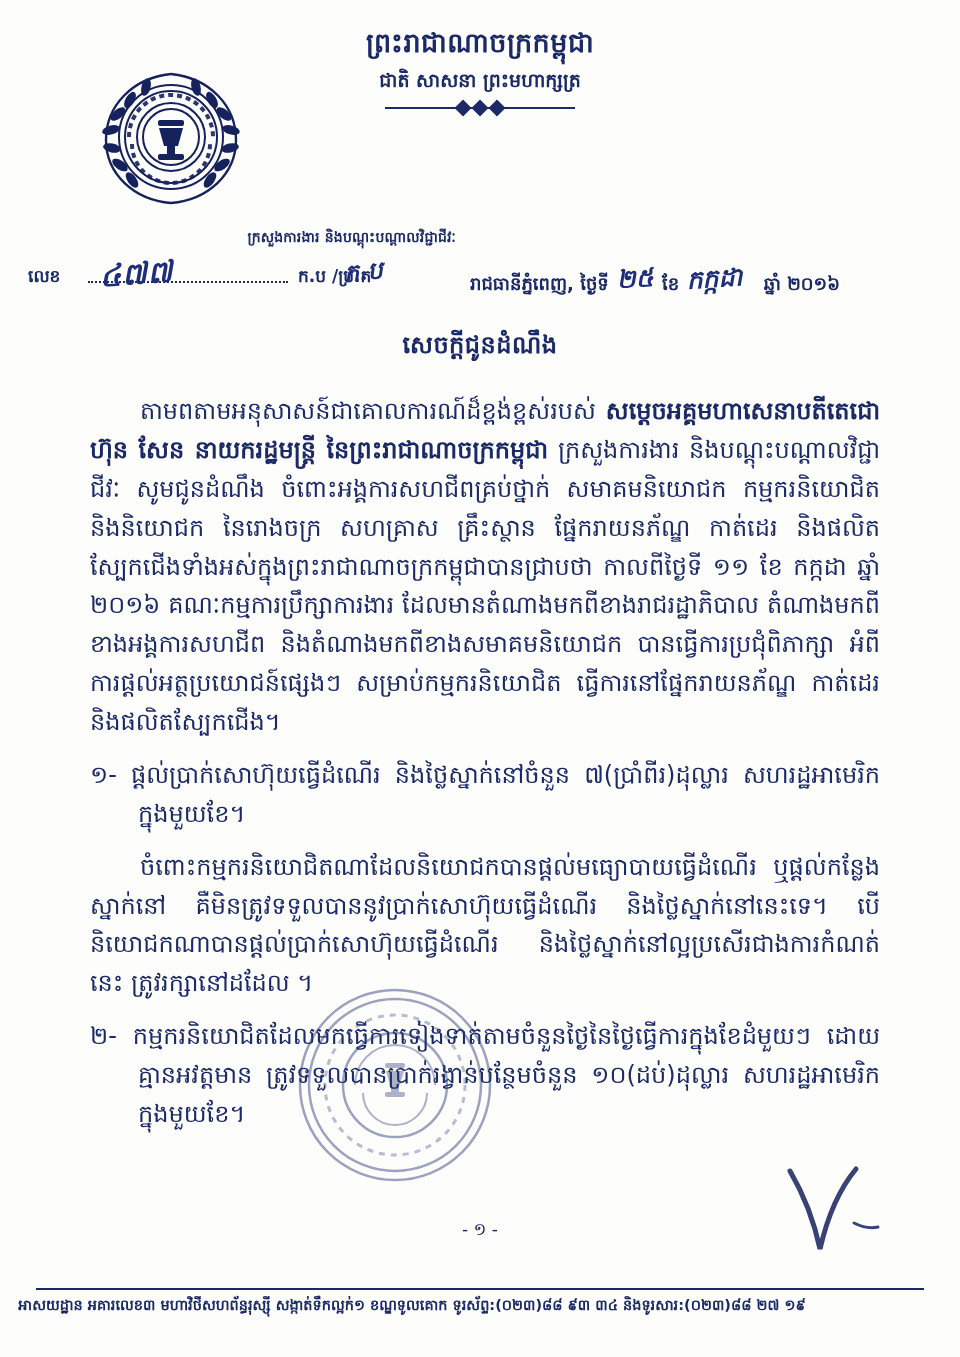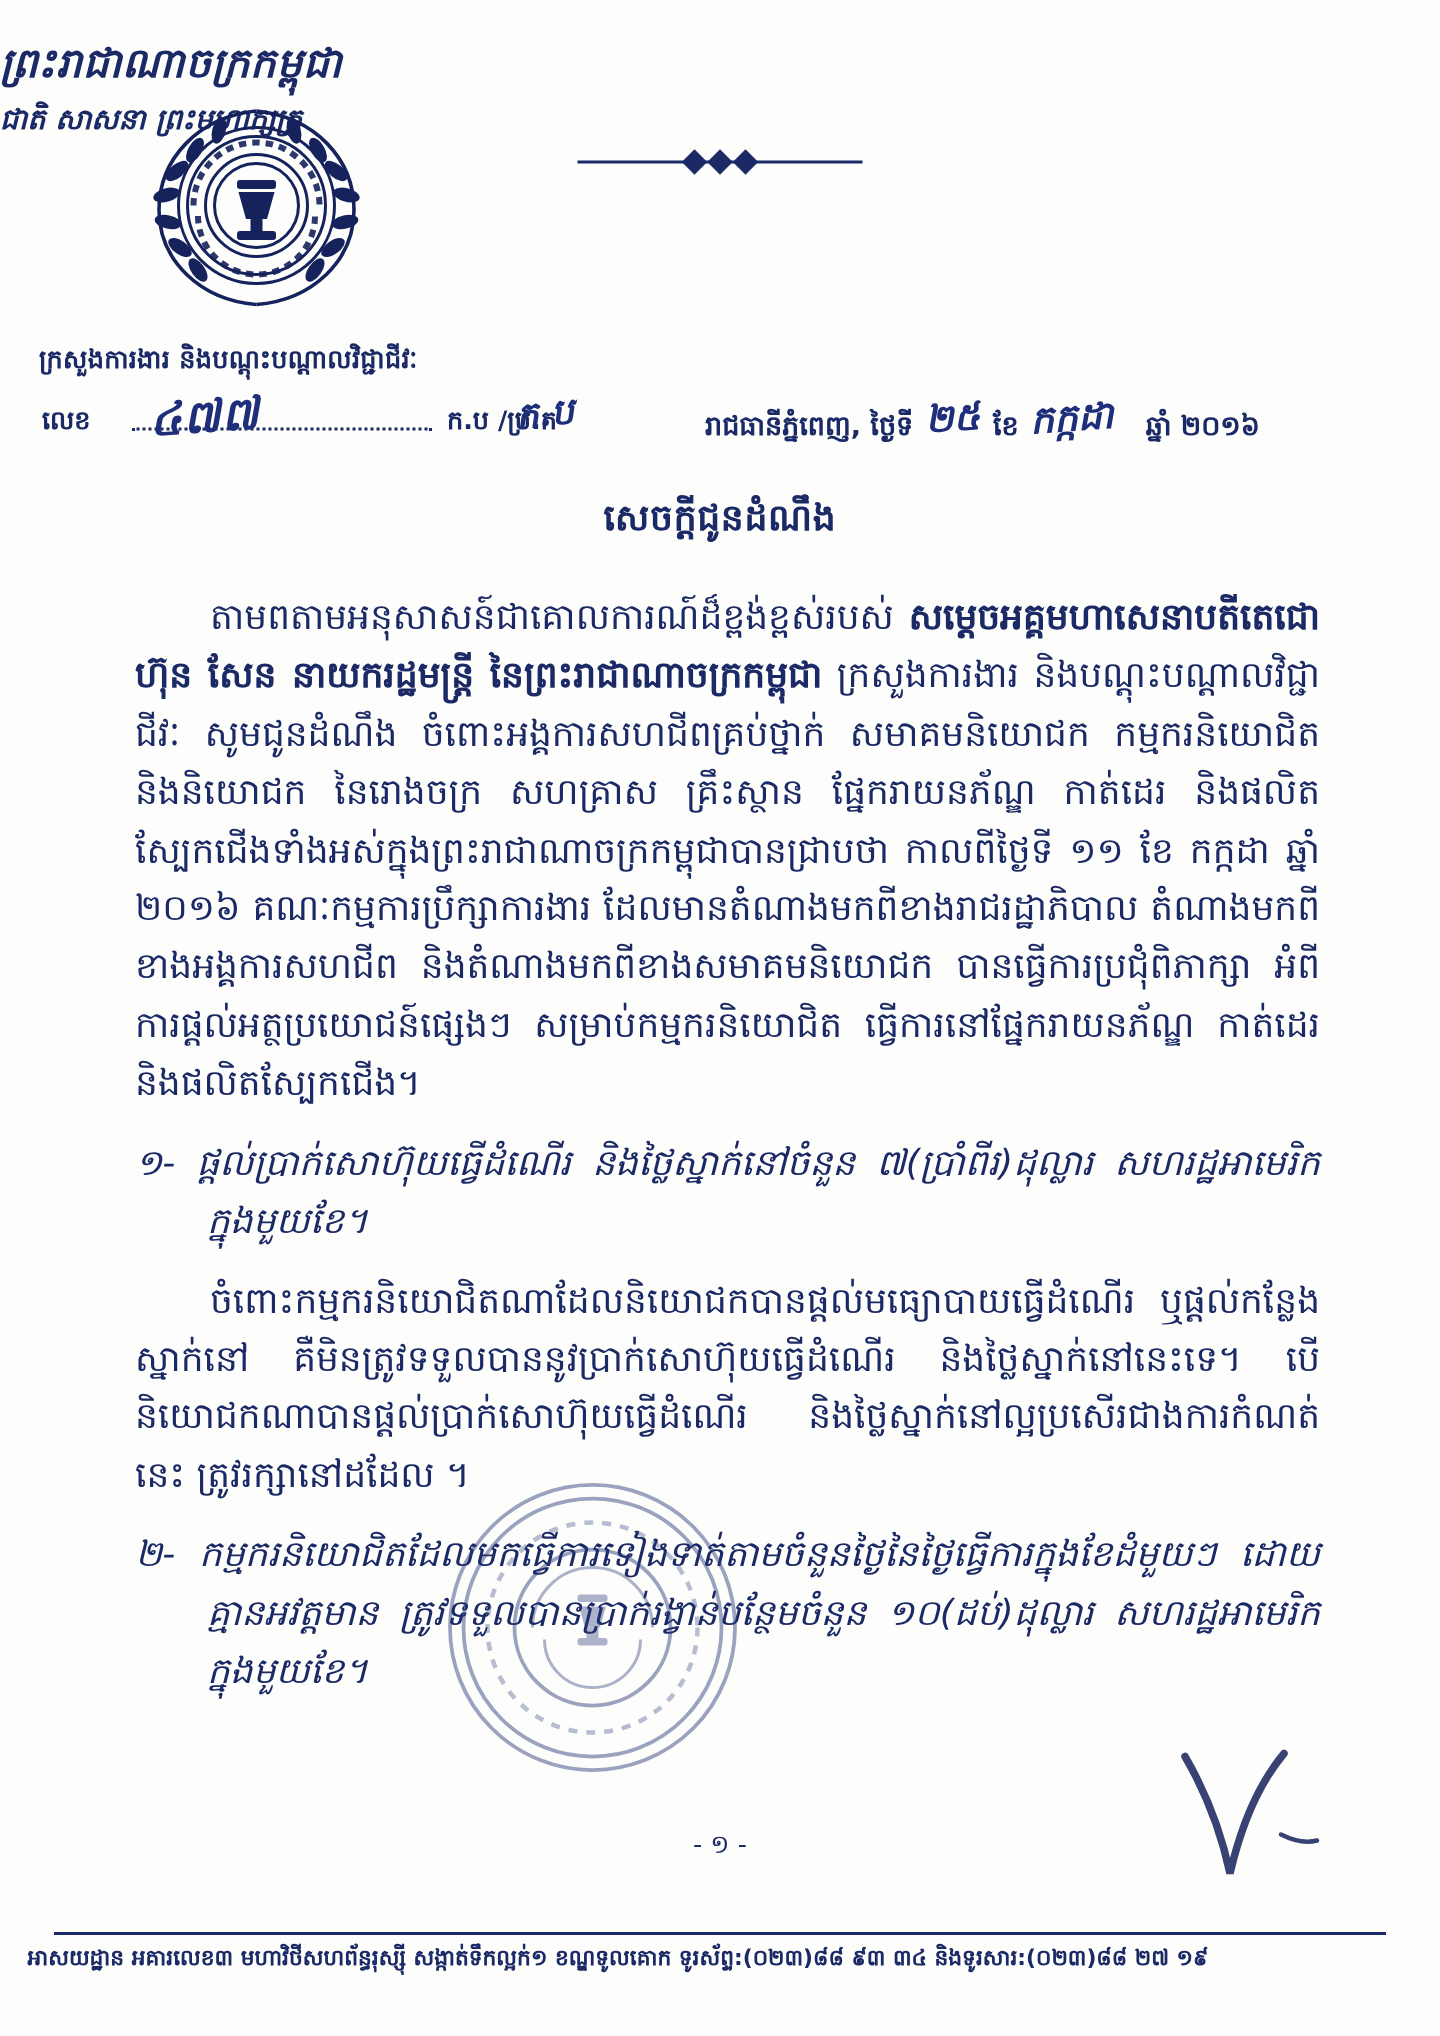--- a/index.html
+++ b/index.html
@@ -20,21 +20,21 @@
     inset: 0;
     background: #fdfdfb;
   }
 
   
   .header {
     position: absolute;
     top: 26px;
     left: 0;
     width: 960px;
-    font-style: italic;
+    text-align: center;
   }
   .kingdom-line {
     font-size: 27px;
     letter-spacing: 0.5px;
     color: #1b2a66;
     font-weight: 700;
     line-height: 1.25;
   }
   .motto-line {
     font-size: 19px;
@@ -80,24 +80,25 @@
   .emblem svg { display: block; }
 
   
   .ministry {
     position: absolute;
     top: 228px;
     left: 26px;
     width: 430px;
   }
   .ministry-name {
-    font-size: 17px;
+    font-size: 14px;
     font-weight: 700;
     color: #1b2a66;
     letter-spacing: 0.2px;
+    text-align: right;
   }
   .ref-row {
     margin-top: 10px;
     position: relative;
     height: 36px;
     font-size: 17px;
     font-weight: 700;
     color: #1b2a66;
   }
   .ref-label {
@@ -186,21 +187,20 @@
   }
   .body-text p {
     margin: 0 0 4px 0;
   }
   .body-text p.indent { text-indent: 50px; }
   .body-text p.gap { margin-top: 14px; }
   .body-text b { font-weight: 700; }
   .hang {
     padding-left: 48px;
     text-indent: -48px;
-    font-style: italic;
   }
 
   
   .stamp {
     position: absolute;
     left: 285px;
     top: 975px;
     width: 220px;
     height: 220px;
     opacity: 0.55;

